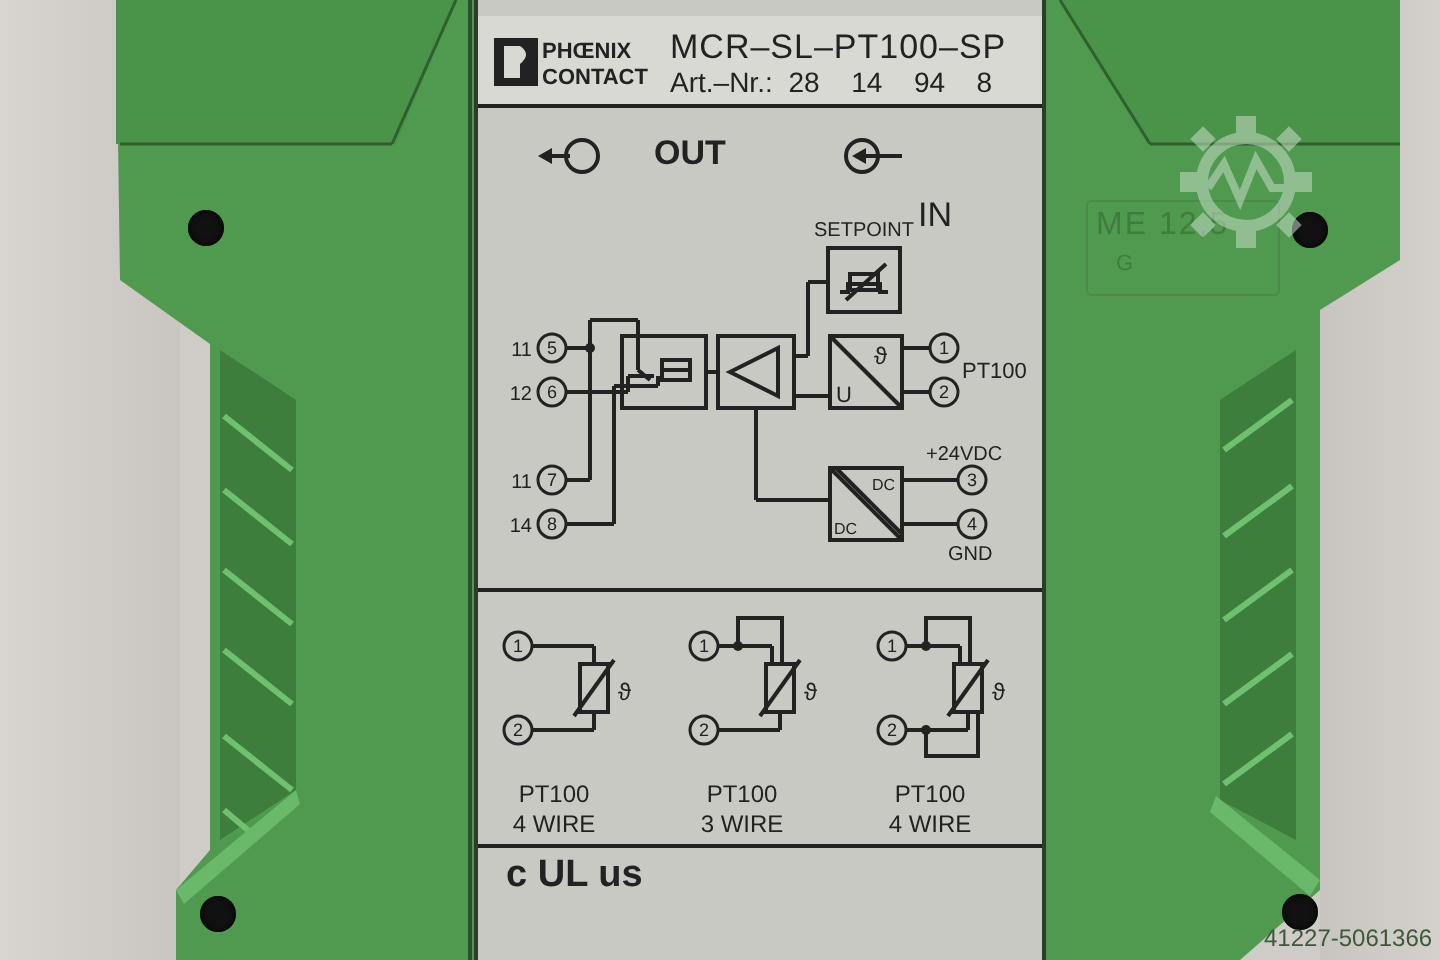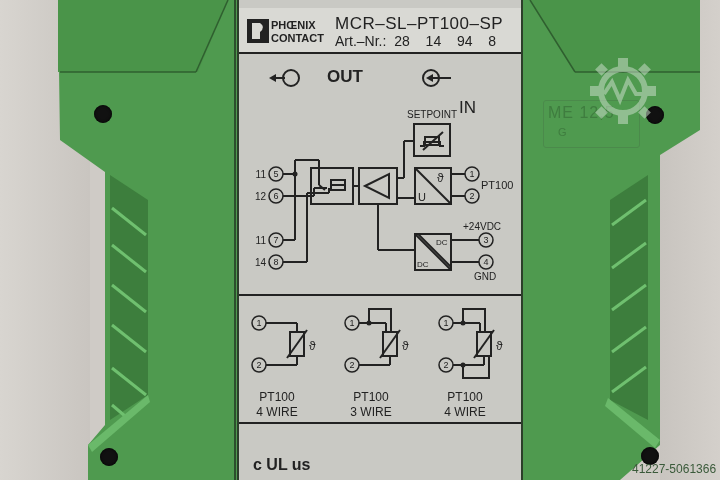--- a/index.html
+++ b/index.html
@@ -256,21 +256,21 @@
   </div>
   <div class="cap" style="left:102px;top:390px;width:60px;">
     <div>PT100</div>
     <div>3 WIRE</div>
   </div>
   <div class="cap" style="left:196px;top:390px;width:60px;">
     <div>PT100</div>
     <div>4 WIRE</div>
   </div>
 
-  <div style="position:absolute;left:14px;top:456px;font-size:16px;font-weight:bold;color:#222;">c UL us</div>
+  <div style="position:absolute;left:14px;top:427px;font-size:19px;font-weight:bold;color:#222;">c UL us</div>
 </div>
 
 <svg class="watermark" viewBox="0 0 70 70">
   <g fill="none" stroke="#c8dcc8" stroke-width="6">
     <circle cx="35" cy="35" r="22"></circle>
     <polyline points="16,38 24,26 32,44 40,24 48,38 54,38" stroke-width="4"></polyline>
   </g>
   <g fill="#c8dcc8">
     <rect x="30" y="2" width="10" height="10"></rect>
     <rect x="30" y="58" width="10" height="10"></rect>

